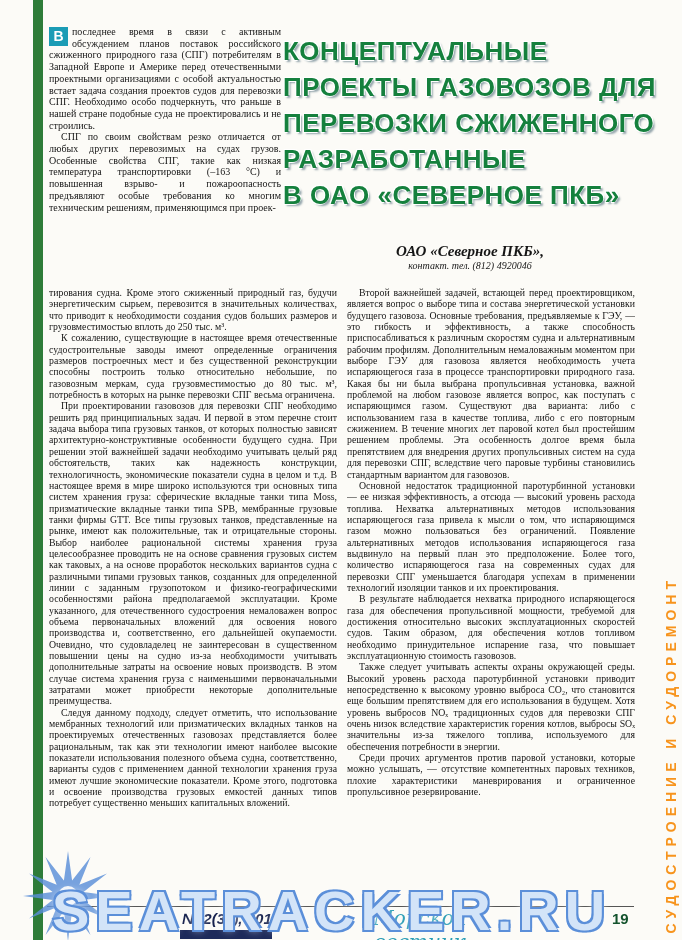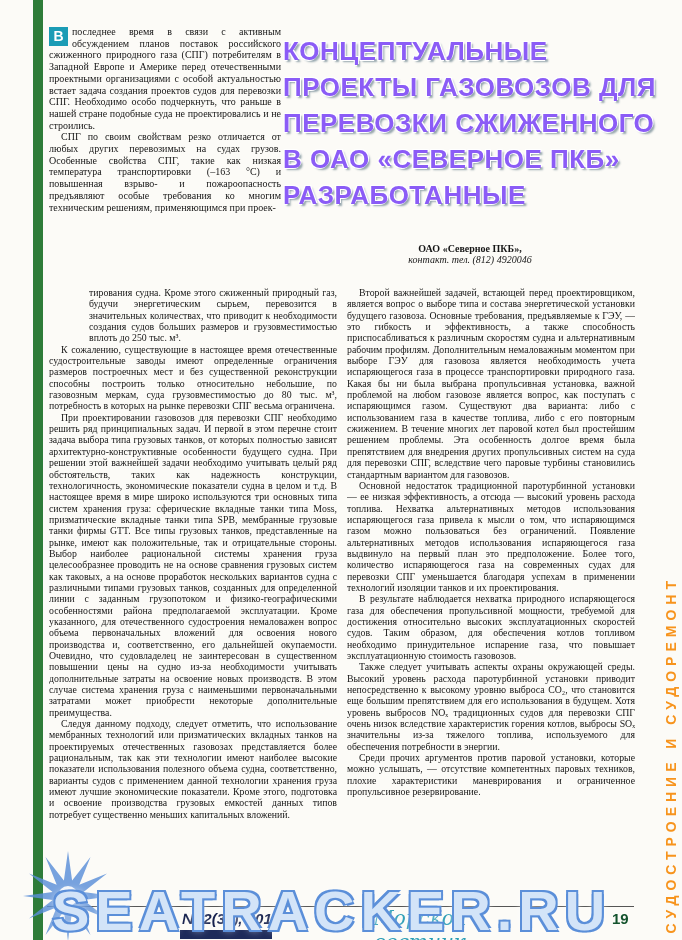--- a/index.html
+++ b/index.html
@@ -10,40 +10,40 @@
   }
   .stripe { position:absolute; left:33px; top:0; width:10px; height:940px; background:#2e7c39; }
 
   
   .intro {
     position:absolute; left:49px; top:26px; width:232px; height:259px; overflow:hidden;
     font-size:10px; line-height:11.7px; text-align:justify;
   }
   .intro p, .col p { text-indent:12px; margin:0; }
   .intro p.first { text-indent:0; }
-  p.cont { text-indent:0;margin-left:40px; }
+  p.cont { text-indent:0; }
   .dropcap {
     float:left; width:19px; height:19px; margin:1px 4px 0 0;
     background:#1b9cb5; color:#ffffff; font-family:"Liberation Sans", sans-serif;
     font-weight:bold; font-size:14px; line-height:19px; text-align:center;
   }
 
   
   .title {
     position:absolute; left:283px; top:16px; width:392px;
     font-family:"Liberation Sans", sans-serif; font-weight:bold;
     font-size:26px; line-height:36px; letter-spacing:0.5px;
-    color:#8b5cf6;
+    color:#15803d;
     text-shadow:-1px -1px 0 #ffffff, 1px -1px 0 #ffffff, -1px 1px 0 #ffffff,
                  2px 2px 2px rgba(20,60,80,0.45);
   }
   .title .tline { white-space:nowrap; }
 
   .byline { position:absolute; left:320px; top:243px; width:300px; text-align:center; }
-  .byline .org { font-weight:bold; font-size:10px; }
+  .byline .org { font-weight:bold; font-style:italic; font-size:15px; }
   .byline .contact { font-style:italic; font-size:10px; }
 
   
   .col {
     position:absolute; top:287px; width:288px; height:618px; overflow:hidden;
     font-size:9.8px; line-height:11.35px; text-align:justify;
   }
   .col.left { left:49px; }
   .col.right { left:347px; }
 
@@ -96,22 +96,22 @@
       <span class="dropcap">В</span>
       <span>последнее время в связи с активным обсуждением планов поставок российского сжиженного природного газа (СПГ) потребителям в Западной Европе и Америке перед отечественными проектными организациями с особой актуальностью встает задача создания проектов судов для перевозки СПГ. Необходимо особо подчеркнуть, что раньше в нашей стране подобные суда не проектировались и не строились.</span>
     </p>
     <p>СПГ по своим свойствам резко отличается от любых других перевозимых на судах грузов. Особенные свойства СПГ, такие как низкая температура транспортировки (–163 °С) и повышенная взрыво- и пожароопасность предъявляют особые требования ко многим техническим решениям, применяющимся при проек-</p>
   </div>
 
   <h1 class="title">
     <div class="tline">КОНЦЕПТУАЛЬНЫЕ</div>
     <div class="tline">ПРОЕКТЫ ГАЗОВОЗОВ ДЛЯ</div>
     <div class="tline">ПЕРЕВОЗКИ СЖИЖЕННОГО</div>
+    <div class="tline">РАЗРАБОТАННЫЕ</div>
     <div class="tline">В ОАО «СЕВЕРНОЕ ПКБ»</div>
-    <div class="tline">РАЗРАБОТАННЫЕ</div>
   </h1>
 
   <div class="byline">
     <div class="org">ОАО «Северное ПКБ»,</div>
     <div class="contact">контакт. тел. (812) 4920046</div>
   </div>
 
   <div class="col left">
     <p class="cont">тирования судна. Кроме этого сжиженный природный газ, будучи энергетическим сырьем, перевозится в значительных количествах, что приводит к необходимости создания судов больших размеров и грузовместимостью вплоть до 250 тыс. м³.</p>
     <p>К сожалению, существующие в настоящее время отечественные судостроительные заводы имеют определенные ограничения размеров построечных мест и без существенной реконструкции способны построить только относительно небольшие, по газовозным меркам, суда грузовместимостью до 80 тыс. м³, потребность в которых на рынке перевозки СПГ весьма ограничена.</p>

